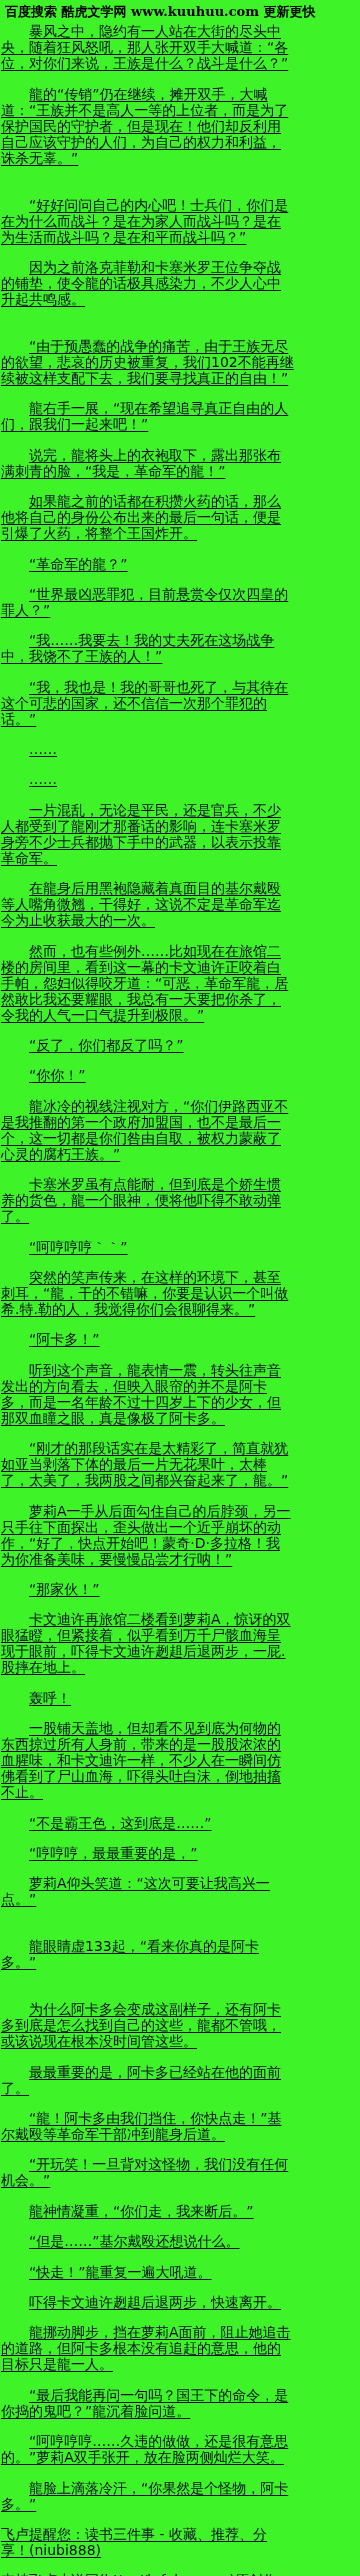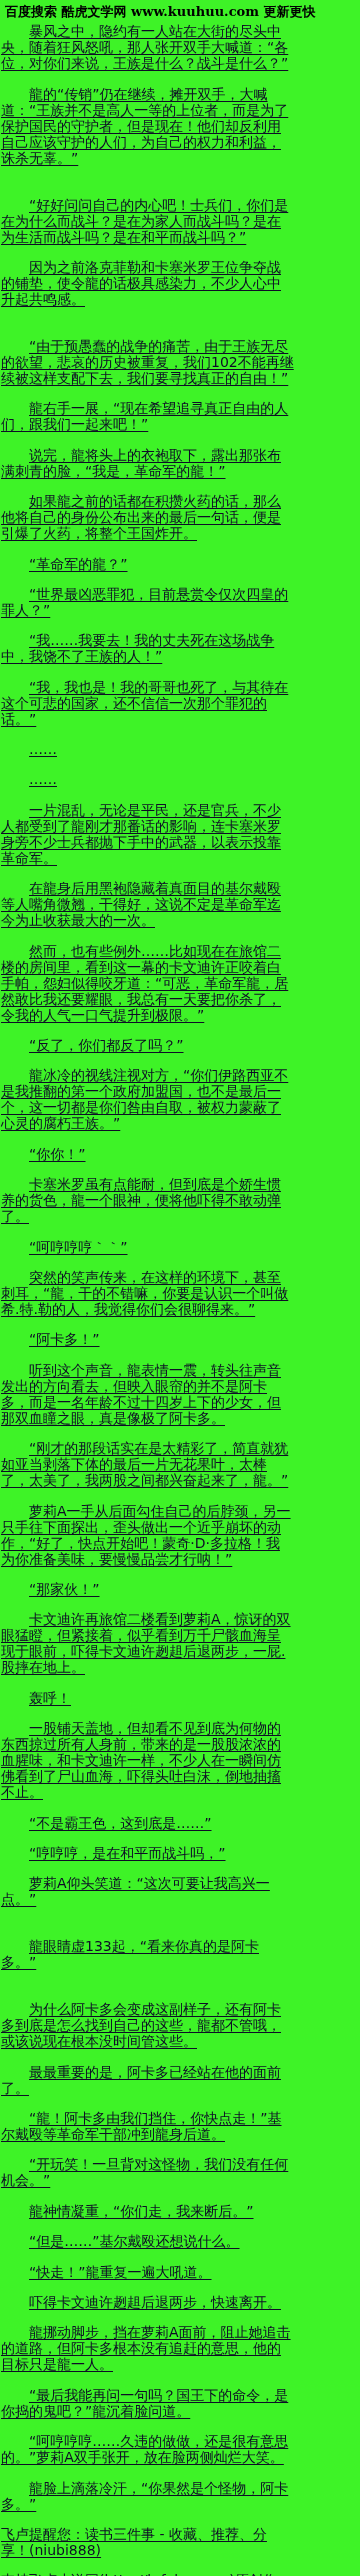--- a/index.html
+++ b/index.html
@@ -75,35 +75,35 @@
       <p class="para">“革命军的龍？”</p>
       <p class="para">“世界最凶恶罪犯，目前悬赏令仅次四皇的罪人？”</p>
       <p class="para">“我……我要去！我的丈夫死在这场战争中，我饶不了王族的人！”</p>
       <p class="para">“我，我也是！我的哥哥也死了，与其待在这个可悲的国家，还不信信一次那个罪犯的话。”</p>
       <p class="para">……</p>
       <p class="para">……</p>
       <p class="para">一片混乱，无论是平民，还是官兵，不少人都受到了龍刚才那番话的影响，连卡塞米罗身旁不少士兵都抛下手中的武器，以表示投靠革命军。</p>
       <p class="para">在龍身后用黑袍隐藏着真面目的基尔戴殴等人嘴角微翘，干得好，这说不定是革命军迄今为止收获最大的一次。</p>
       <p class="para">然而，也有些例外……比如现在在旅馆二楼的房间里，看到这一幕的卡文迪许正咬着白手帕，怨妇似得咬牙道：“可恶，革命军龍，居然敢比我还要耀眼，我总有一天要把你杀了，令我的人气一口气提升到极限。”</p>
       <p class="para">“反了，你们都反了吗？”</p>
+      <p class="para">“你你！”</p>
       <p class="para">龍冰冷的视线注视对方，“你们伊路西亚不是我推翻的第一个政府加盟国，也不是最后一个，这一切都是你们咎由自取，被权力蒙蔽了心灵的腐朽王族。”</p>
-      <p class="para">“你你！”</p>
       <p class="para">卡塞米罗虽有点能耐，但到底是个娇生惯养的货色，龍一个眼神，便将他吓得不敢动弹了。</p>
       <p class="para">“呵哼哼哼｀｀”</p>
       <p class="para">突然的笑声传来，在这样的环境下，甚至刺耳，“龍，干的不错嘛，你要是认识一个叫做希.特.勒的人，我觉得你们会很聊得来。”</p>
       <p class="para">“阿卡多！”</p>
       <p class="para">听到这个声音，龍表情一震，转头往声音发出的方向看去，但映入眼帘的并不是阿卡多，而是一名年龄不过十四岁上下的少女，但那双血瞳之眼，真是像极了阿卡多。</p>
       <p class="para">“刚才的那段话实在是太精彩了，简直就犹如亚当剥落下体的最后一片无花果叶，太棒了，太美了，我两股之间都兴奋起来了，龍。”</p>
       <p class="para">萝莉A一手从后面勾住自己的后脖颈，另一只手往下面探出，歪头做出一个近乎崩坏的动作，“好了，快点开始吧！蒙奇·D·多拉格！我为你准备美味，要慢慢品尝才行呐！”</p>
       <p class="para">“那家伙！”</p>
       <p class="para">卡文迪许再旅馆二楼看到萝莉A，惊讶的双眼猛瞪，但紧接着，似乎看到万千尸骸血海呈现于眼前，吓得卡文迪许趔趄后退两步，一屁.股摔在地上。</p>
       <p class="para">轰呼！</p>
       <p class="para">一股铺天盖地，但却看不见到底为何物的东西掠过所有人身前，带来的是一股股浓浓的血腥味，和卡文迪许一样，不少人在一瞬间仿佛看到了尸山血海，吓得头吐白沫，倒地抽搐不止。</p>
       <p class="para">“不是霸王色，这到底是……”</p>
-      <p class="para">“哼哼哼，是在和平而战斗吗，”</p>
+      <p class="para">“哼哼哼，最最重要的是，”</p>
       <p class="para gap-large">萝莉A仰头笑道：“这次可要让我高兴一点。”</p>
       <p class="para gap-large">龍眼睛虚133起，“看来你真的是阿卡多。”</p>
       <p class="para">为什么阿卡多会变成这副样子，还有阿卡多到底是怎么找到自己的这些，龍都不管哦，或该说现在根本没时间管这些。</p>
       <p class="para">最最重要的是，阿卡多已经站在他的面前了。</p>
       <p class="para">“龍！阿卡多由我们挡住，你快点走！”基尔戴殴等革命军干部冲到龍身后道。</p>
       <p class="para">“开玩笑！一旦背对这怪物，我们没有任何机会。”</p>
       <p class="para">龍神情凝重，“你们走，我来断后。”</p>
       <p class="para">“但是……”基尔戴殴还想说什么。</p>
       <p class="para">“快走！”龍重复一遍大吼道。</p>
       <p class="para">吓得卡文迪许趔趄后退两步，快速离开。</p>

